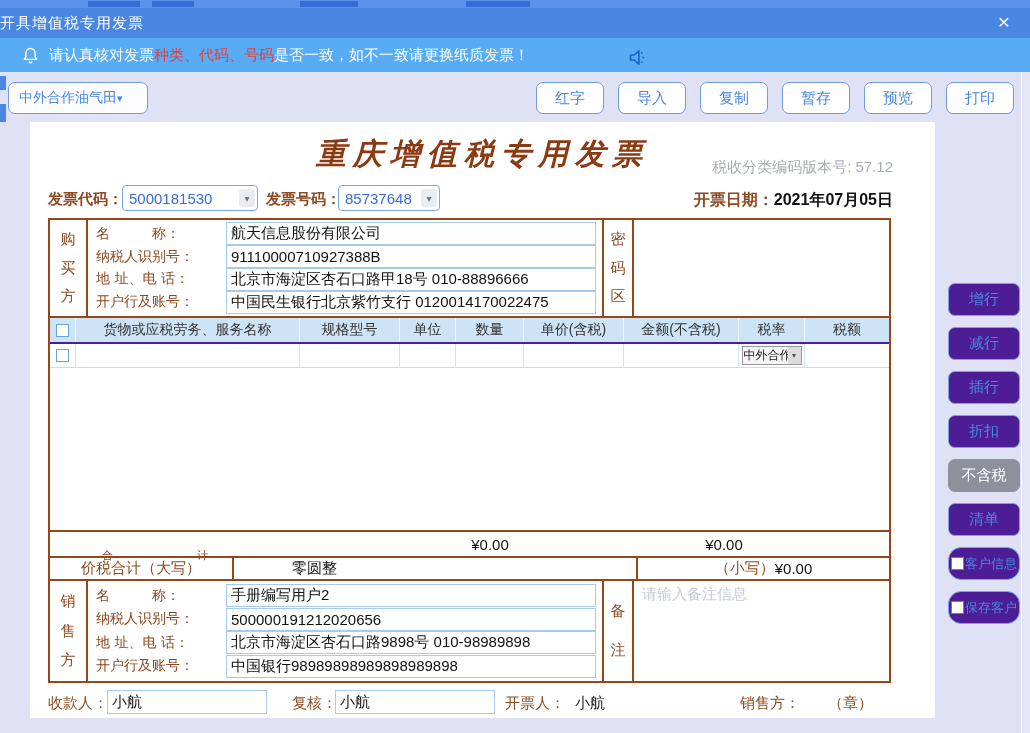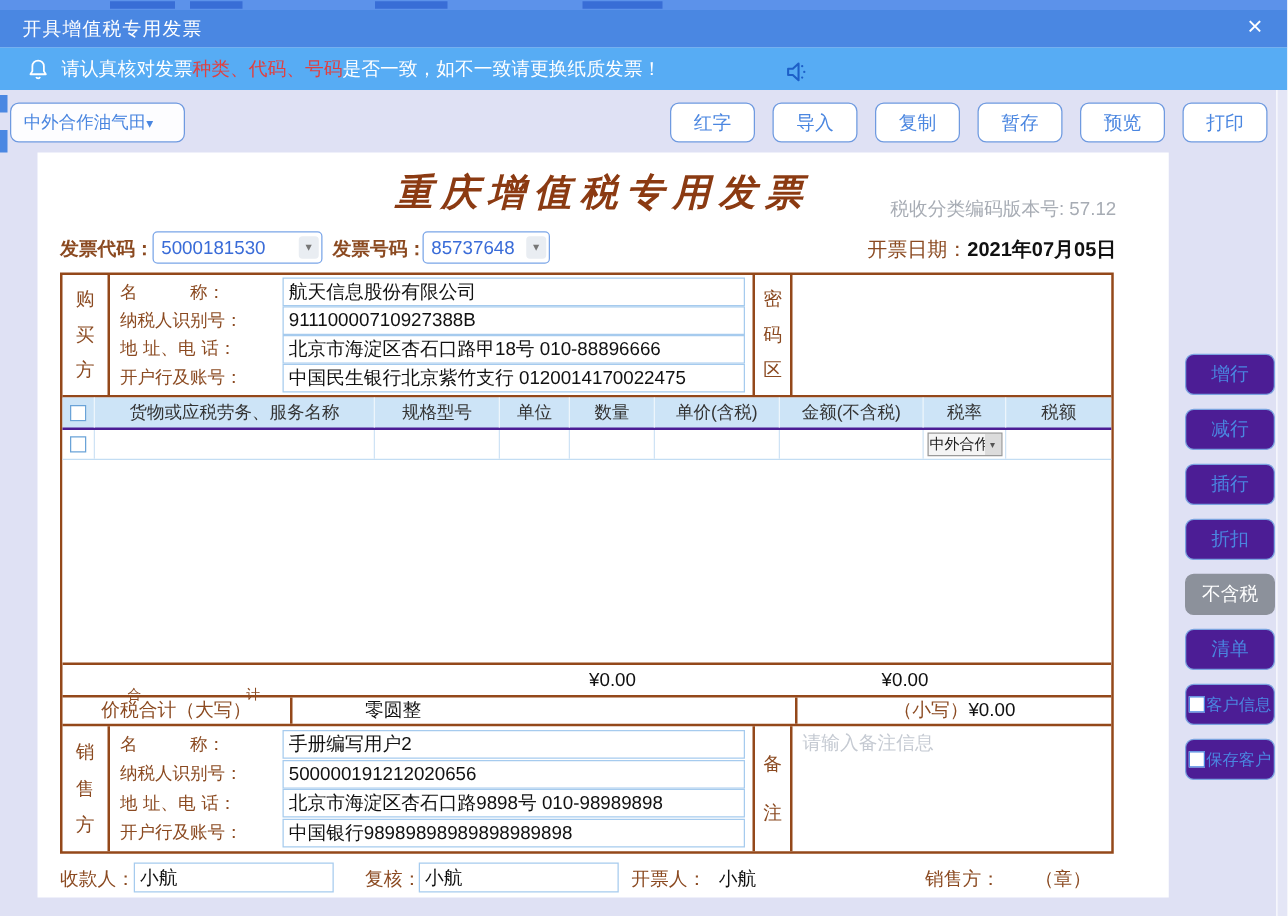--- a/index.html
+++ b/index.html
@@ -4,21 +4,21 @@
 <style>
   html,body{margin:0;padding:0;}
   body{width:1030px;height:733px;font-family:"Liberation Sans","DejaVu Sans",sans-serif;}
   .screen{position:relative;width:1030px;height:733px;background:#dfe1f4;overflow:hidden;}
 
   
   .top-strip{position:absolute;left:0;top:0;width:1030px;height:8px;background:#5c92ea;}
   .top-strip .blk{position:absolute;top:1px;height:6px;background:#386dd6;}
 
   
-  .titlebar{position:absolute;left:0;top:8px;width:1030px;height:30px;background:#4a87e2;display:flex;align-items:center;box-sizing:border-box;padding-left:18px;}
+  .titlebar{position:absolute;left:0;top:8px;width:1030px;height:30px;background:#4a87e2;display:flex;align-items:center;box-sizing:border-box;padding-left:0;}
   .titlebar .title{color:#ffffff;font-size:15px;letter-spacing:1px;}
   .close-btn{position:absolute;right:14px;top:10px;width:24px;height:24px;color:#fff;font-size:21px;line-height:24px;text-align:center;cursor:pointer;}
 
   
   .notifybar{position:absolute;left:0;top:38px;width:1030px;height:34px;background:#57acf4;display:flex;align-items:center;color:#fff;font-size:15px;}
   .notifybar .bell{margin:0 10px 0 22px;display:flex;align-items:center;}
   .notifybar .hl{color:#e04040;}
   .speaker{position:absolute;left:628px;top:48px;}
 
   
@@ -31,35 +31,35 @@
   .tb-btn{flex:1;height:32px;background:#ffffff;border:1px solid #6f9ae0;border-radius:7px;box-sizing:border-box;color:#4a86e0;font-size:15px;display:flex;align-items:center;justify-content:center;cursor:pointer;}
 
   
   .right-strip{position:absolute;right:0;top:72px;bottom:0;width:8px;background:#e4e6f6;border-left:1px solid #fbfbfe;}
   .dot{position:absolute;width:23px;height:23px;border-radius:50%;background:#d2e7f8;left:905px;}
 
   
   .side-btns{position:absolute;left:948px;top:283px;width:72px;display:flex;flex-direction:column;gap:11px;}
   .sbtn{height:33px;background:#4c1d95;border:1px solid #7aa3e0;border-radius:7px;box-sizing:border-box;color:#4a86e0;font-size:15px;display:flex;align-items:center;justify-content:center;cursor:pointer;}
   .sbtn.active{background:#8c919b;color:#ffffff;border-color:#8c919b;}
-  .sbtn.small{font-size:13px;}
+  .sbtn.small{font-size:13px;border-radius:13px;}
   .sbtn .cb{width:11px;height:11px;border:1px solid #4a86e0;margin-right:1px;flex:none;background:#fff;}
 
   
   .panel{position:absolute;left:30px;top:122px;width:905px;height:596px;background:#ffffff;}
   .brown{color:#8b4a21;font-family:"DejaVu Serif",serif;}
   .inv-title{position:absolute;left:0;top:12px;width:100%;text-align:center;font-family:"DejaVu Serif",serif;font-style:italic;font-weight:bold;font-size:30px;letter-spacing:7px;color:#8b3a12;}
   .version{position:absolute;right:42px;top:36px;font-size:15px;color:#a7acb4;}
 
   .code-row-label{position:absolute;top:68px;font-size:15px;font-weight:bold;}
   .combo{position:absolute;top:63px;height:26px;background:#fff;border:1px solid #7aa5e8;border-radius:4px;box-sizing:border-box;display:flex;align-items:center;cursor:pointer;}
   .combo .val{flex:1;padding-left:6px;color:#3a6cd8;font-size:15px;}
   .combo .c-arrow{width:16px;height:18px;margin-right:2px;border-radius:3px;background:#e9edf2;color:#777;font-size:10px;display:flex;align-items:center;justify-content:center;}
   .date-line{position:absolute;right:42px;top:68px;font-size:16px;}
-  .date-line .lab{font-weight:normal;}
+  .date-line .lab{font-weight:bold;}
   .date-line .val{color:#111;font-weight:bold;font-family:"Liberation Sans",sans-serif;}
 
   
   .inv-table{position:absolute;left:18px;top:96px;width:843px;height:465px;box-sizing:border-box;border:2px solid #94481a;background:#fff;}
   .sec{display:flex;box-sizing:border-box;}
   .sec-buyer{height:98px;border-bottom:2px solid #94481a;}
   .side-cell{width:38px;flex:none;border-right:2px solid #94481a;box-sizing:border-box;display:flex;flex-direction:column;justify-content:space-evenly;align-items:center;font-size:15px;}
   .fields{flex:1;display:flex;flex-direction:column;justify-content:space-evenly;padding:2px 0;}
   .field-row{display:flex;align-items:center;height:22px;}
   .field-label{width:138px;flex:none;padding-left:8px;font-size:14px;white-space:pre;box-sizing:border-box;}

